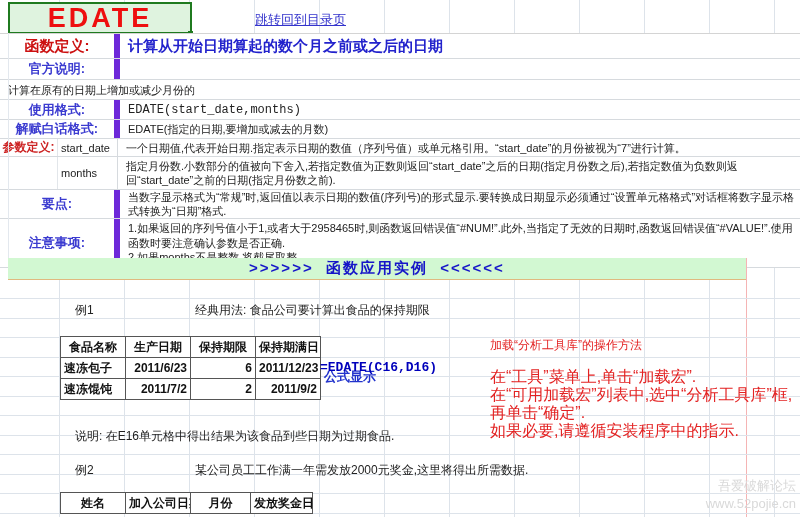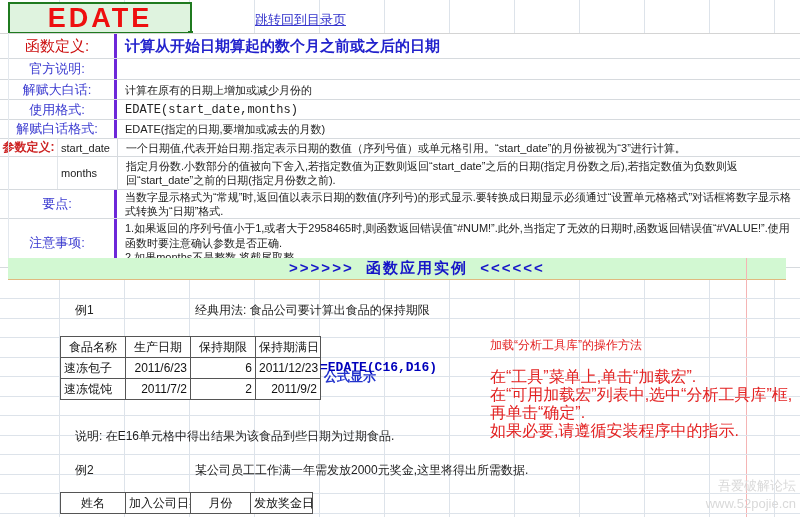--- a/index.html
+++ b/index.html
@@ -14,23 +14,23 @@
     position:absolute;left:8px;top:2px;width:180px;height:28px;
     background:#dff3df;border:2px solid #1f7a1f;
     display:flex;align-items:center;justify-content:center;
   }
   .title-box .fn{font-size:27px;font-weight:800;color:#ee0f0f;letter-spacing:3px;}
   .sel-handle{position:absolute;left:188px;top:31px;width:5px;height:5px;background:#1f7a1f;}
   .back-link{position:absolute;left:255px;top:11px;font-size:13px;color:#3333cc;text-decoration:underline;cursor:pointer;}
   
   .defs{position:absolute;left:0;top:33px;width:800px;background:#ffffff;border-top:1px solid #d4d4d4;}
   .drow{display:flex;border-bottom:1px solid #d6dade;}
-  .drow .lbl{width:114px;flex:0 0 114px;border-right:3px solid #6d28d9;
-    display:flex;align-items:center;justify-content:center;
-    color:#3b3bd0;font-weight:normal;font-size:13px;}
+  .drow .lbl{width:114px;flex:0 0 114px;border-right:6px solid #6d28d9;
+    display:flex;align-items:center;justify-content:center;
+    color:#3b3bd0;font-weight:bold;font-size:13px;}
   .drow .cnt{flex:1;display:flex;align-items:center;padding:0 4px 0 8px;
     font-size:11px;color:#222;line-height:14px;}
   .row-fn{height:24px;}
   .row-fn .lbl{color:#cc1111;font-size:15px;}
   .row-fn .cnt{font-size:15px;font-weight:bold;color:#2222cc;}
   .row-official{height:20px;}
   .row-plain{height:19px;}
   .row-format{height:19px;}
   .row-format .cnt{font-family:"Liberation Mono","DejaVu Sans Mono",monospace;font-size:12px;}
   .row-plainformat{height:18px;}
@@ -44,33 +44,33 @@
   .row-p1{height:17px;}
   .row-p2{height:32px;}
   .row-keypoint{height:28px;}
   .row-notes{height:48px;}
   .row-notes .cnt{display:block;padding-top:2px;}
   .note-line{font-size:11px;color:#222;line-height:14.5px;}
   
   .banner{position:absolute;left:8px;top:258px;width:738px;height:21px;
     background:#d2f8d2;border-bottom:1px solid #e0b97f;
     display:flex;align-items:center;justify-content:center;
-    color:#1515c8;font-weight:bold;font-size:15px;letter-spacing:2px;white-space:pre;padding-left:40px;}
+    color:#1515c8;font-weight:bold;font-size:15px;letter-spacing:2px;white-space:pre;}
   .vline8{position:absolute;left:8px;top:33px;width:1px;height:225px;background:#e3e8ee;}
   .redline{position:absolute;left:746px;top:258px;width:1px;height:259px;background:#f5b4b4;}
   
   .lower{position:absolute;left:0;top:280px;width:800px;height:237px;
     background-image:repeating-linear-gradient(180deg,
       transparent 0px,transparent 18.5px,#dde3ea 18.5px,#dde3ea 19.5px);}
   .abs{position:absolute;}
   .ex-label{font-size:12px;color:#222;}
   .ex-desc{font-size:12px;color:#222;}
   table.xls{border-collapse:collapse;background:#ffffff;table-layout:fixed;}
   table.xls td,table.xls th{border:1px solid #555;font-size:12px;color:#111;
-    padding:0 3px;height:20px;font-weight:normal;overflow:hidden;white-space:nowrap;}
+    padding:0 3px;height:20px;font-weight:bold;overflow:hidden;white-space:nowrap;}
   table.xls th{text-align:center;}
   td.al{text-align:left;} td.ar{text-align:right;}
   .formula-label{font-size:13px;font-weight:bold;color:#2233cc;margin-top:28px;}
   .formula{font-size:13px;font-weight:bold;color:#0000bb;font-family:"Liberation Mono","DejaVu Sans Mono",monospace;}
   .red-title{font-size:12px;color:#e32222;text-align:center;}
   .red-tips{font-size:16px;color:#e32222;line-height:18px;}
   .note-text{font-size:12px;color:#222;}
   .watermark{position:absolute;right:4px;top:477px;text-align:right;color:#d9d9d9;font-size:13px;line-height:18px;}
 </style>
 </head>
@@ -86,35 +86,34 @@
 
   <div class="defs">
     <div class="drow row-fn">
       <div class="lbl">函数定义:</div>
       <div class="cnt">计算从开始日期算起的数个月之前或之后的日期</div>
     </div>
     <div class="drow row-official">
       <div class="lbl">官方说明:</div>
     </div>
     <div class="drow row-plain">
-      <div class="lbl">解赋大白话:</div>
       <div class="cnt">计算在原有的日期上增加或减少月份的</div>
     </div>
     <div class="drow row-format">
       <div class="lbl">使用格式:</div>
       <div class="cnt">EDATE(start_date,months)</div>
     </div>
     <div class="drow row-plainformat">
       <div class="lbl">解赋白话格式:</div>
       <div class="cnt">EDATE(指定的日期,要增加或减去的月数)</div>
     </div>
     <div class="prow row-p1">
       <div class="plbl">参数定义:</div>
       <div class="pname">start_date</div>
-      <div class="pdesc">一个日期值,代表开始日期.指定表示日期的数值（序列号值）或单元格引用。“start_date”的月份被视为“3”进行计算。</div>
+      <div class="pdesc">一个日期值,代表开始日期.指定表示日期的数值（序列号值）或单元格引用。“start_date”的月份被视为“7”进行计算。</div>
     </div>
     <div class="prow row-p2">
       <div class="plbl"></div>
       <div class="pname">months</div>
       <div class="pdesc">指定月份数.小数部分的值被向下舍入,若指定数值为正数则返回“start_date”之后的日期(指定月份数之后),若指定数值为负数则返回“start_date”之前的日期(指定月份数之前).</div>
     </div>
     <div class="drow row-keypoint">
       <div class="lbl">要点:</div>
       <div class="cnt">当数字显示格式为“常规”时,返回值以表示日期的数值(序列号)的形式显示.要转换成日期显示必须通过“设置单元格格式”对话框将数字显示格式转换为“日期”格式.</div>
     </div>

